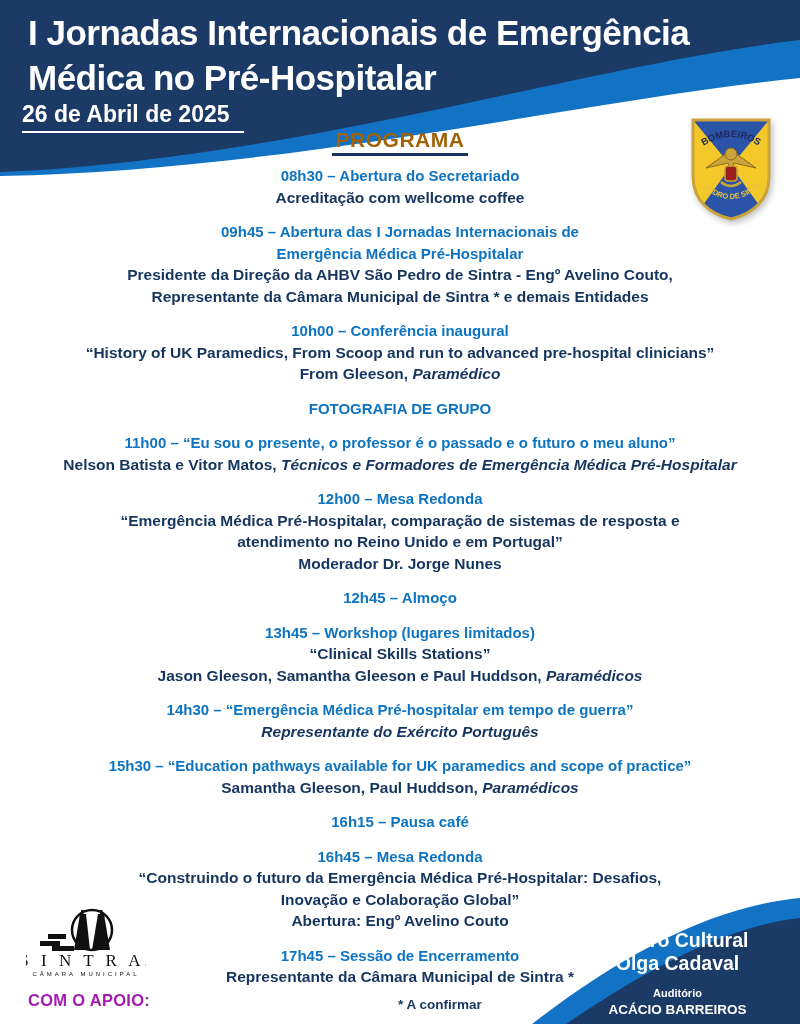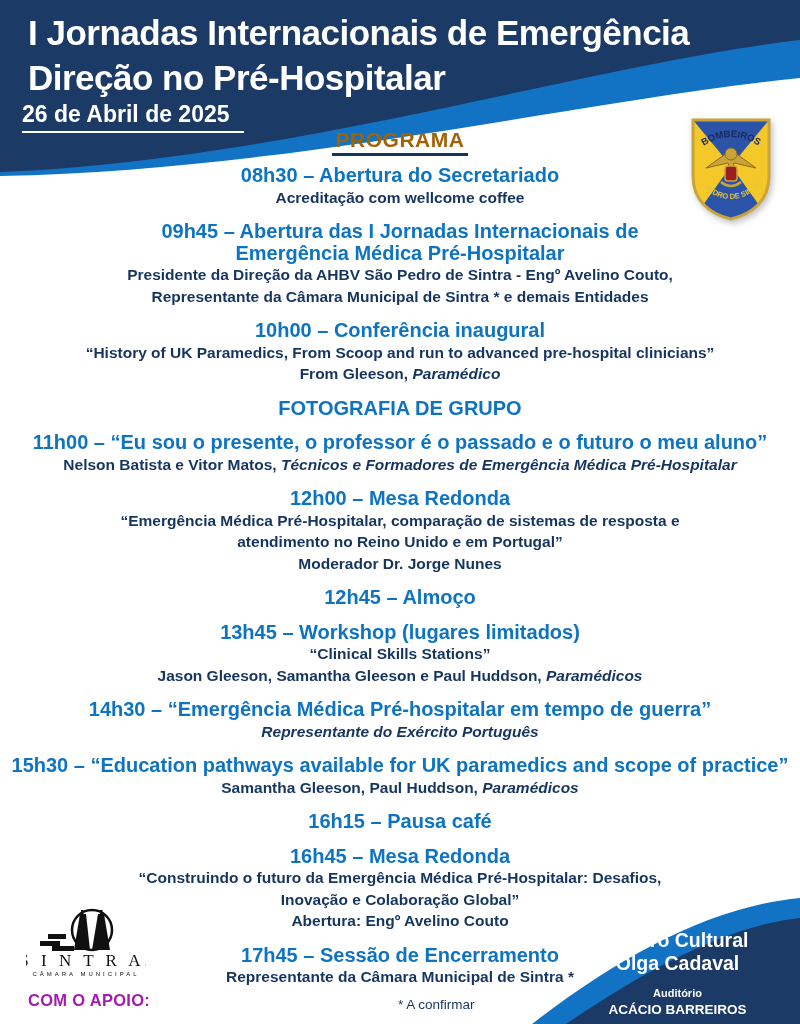--- a/index.html
+++ b/index.html
@@ -23,44 +23,44 @@
   
   #badge{left:686px;top:116px;width:90px;height:106px;filter:drop-shadow(2px 3px 3px rgba(0,0,0,.25));}
   
   #program{left:0;top:128px;width:800px;text-align:center;}
   #program-heading{
     display:inline-block;color:#a16207;font-weight:bold;font-size:21px;
     border-bottom:3px solid #16355e;padding:0 4px 1px 4px;margin-bottom:9px;
     letter-spacing:0.5px;
   }
   .p-item{margin-bottom:13px;}
-  .blue-line{color:#0e74c2;font-weight:bold;font-size:20px;line-height:21.5px;}
+  .blue-line{color:#0e74c2;font-weight:bold;font-size:15px;line-height:21.5px;}
   .navy-line{color:#16355e;font-weight:bold;font-size:15.5px;line-height:21.5px;}
   .it{font-style:italic;}
   
   #sintra-logo{left:26px;top:908px;width:120px;}
   #support-label{left:28px;top:991px;color:#a21caf;font-weight:bold;font-size:16.5px;letter-spacing:0.3px;}
-  #confirm-note{left:398px;top:997px;color:#16355e;font-weight:normal;font-size:13.5px;}
+  #confirm-note{left:398px;top:997px;color:#16355e;font-weight:bold;font-size:13.5px;}
   #venue-wave{right:0;bottom:0;width:330px;height:150px;pointer-events:none;}
   #venue-text{right:10px;bottom:6px;width:225px;text-align:center;color:#ffffff;}
   .venue-big{font-weight:bold;font-size:19.5px;line-height:22.5px;}
   .venue-mid{font-weight:bold;font-size:11px;line-height:18px;margin-top:10px;}
   .venue-small{font-weight:bold;font-size:13.5px;line-height:16px;}
 </style>
 </head>
 <body>
 
 <svg id="header-wave" class="abs" viewBox="0 0 800 232" aria-hidden="true">
   <path d="M0,0 H800 V78 C570,102 295,170 0,176 Z" fill="#1273c5"></path>
   <path d="M0,0 H800 V40 C590,64 295,160 0,172 Z" fill="#1c3a66"></path>
 </svg>
 
 <div id="header-title" class="abs">
   <div>I Jornadas Internacionais de Emergência</div>
-  <div>Direção no Pré-Hospitalar</div>
+  <div>Médica no Pré-Hospitalar</div>
 </div>
 
 <div id="header-date" class="abs">26 de Abril de 2025</div>
 
 <svg id="badge" class="abs" viewBox="0 0 90 106" aria-hidden="true">
   <defs>
     <clipPath id="shieldClip">
       <path d="M7,4 H83 V60 C83,85 66,98 45,103 C24,98 7,85 7,60 Z"></path>
     </clipPath>
   </defs>

